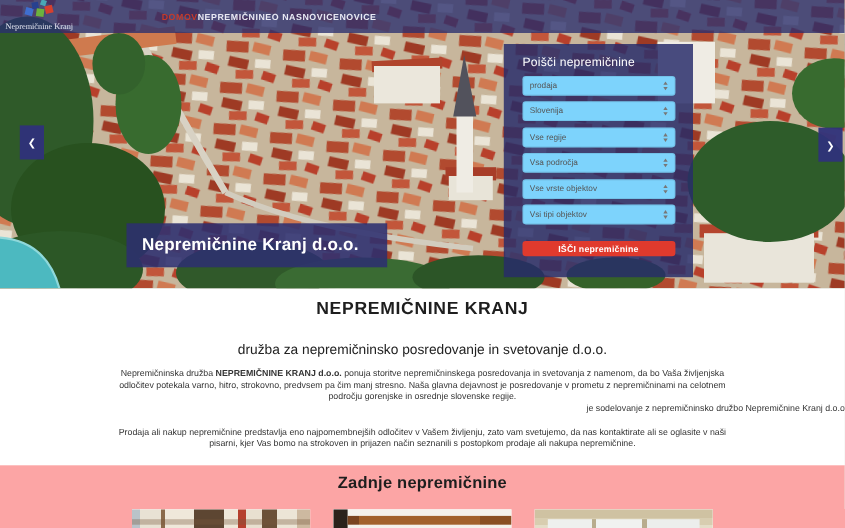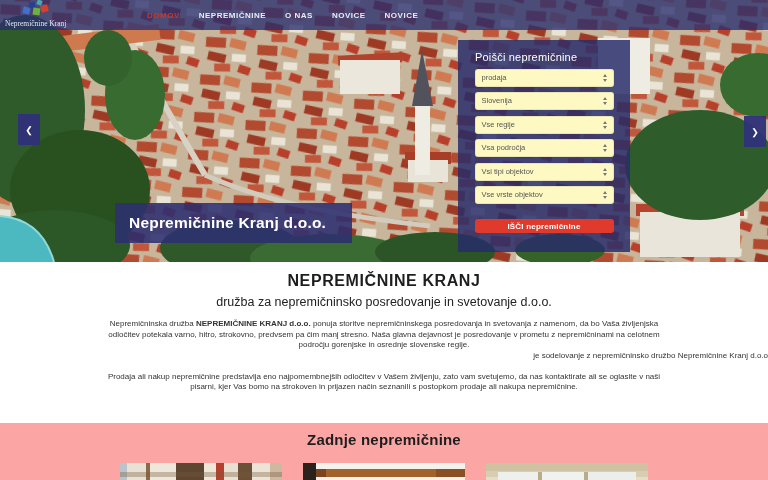--- a/index.html
+++ b/index.html
@@ -16,57 +16,57 @@
     background:rgba(41,46,110,0.78);z-index:5;}
   .logo{position:absolute;left:5px;top:1px;cursor:pointer;}
   .logo-cubes{position:relative;width:30px;height:15px;margin-left:17px;}
   .logo-cubes i{position:absolute;display:block;}
   .cube1{left:1px;top:6px;width:7px;height:7px;background:#3f6fd0;transform:rotate(14deg);}
   .cube2{left:7px;top:1px;width:6px;height:6px;background:#27408f;transform:rotate(-10deg);}
   .cube3{left:11px;top:7px;width:7px;height:7px;background:#6cb23e;transform:rotate(8deg);}
   .cube4{left:19px;top:4px;width:7px;height:7px;background:#d6402e;transform:rotate(-14deg);}
   .cube5{left:15px;top:-1px;width:5px;height:5px;background:#49a7b5;transform:rotate(20deg);}
   .logo-text{font-family:"Liberation Serif",serif;font-size:7.5px;color:#e3e5f0;margin-top:3px;white-space:nowrap;}
-  .nav{position:absolute;left:147px;top:0;height:30px;display:flex;align-items:center;gap:19px;}
+  .nav{position:absolute;left:147px;top:0;height:30px;display:flex;align-items:center;}
   .nav a{font-size:8px;font-weight:bold;letter-spacing:.5px;color:#e9eaf4;text-decoration:none;cursor:pointer;}
   .nav a.active{color:#c43a2b;}
 
   
   .arrow{position:absolute;width:22px;height:31px;background:rgba(47,50,122,0.95);
     color:#fff;display:flex;align-items:center;justify-content:center;
     font-size:9px;z-index:4;cursor:pointer;}
   .arrow.prev{left:18px;top:114px;}
   .arrow.next{left:744px;top:116px;}
 
   
   .hero-title{position:absolute;left:115px;top:203px;width:237px;height:40px;
     background:rgba(44,47,112,0.88);color:#fff;font-size:15.5px;font-weight:bold;
     display:flex;align-items:center;padding-left:14px;box-sizing:border-box;z-index:3;letter-spacing:.2px;}
 
   
   .search-panel{position:absolute;left:458px;top:40px;width:172px;height:212px;
     background:rgba(39,44,106,0.84);z-index:4;box-sizing:border-box;}
   .search-title{color:#fff;font-size:11px;font-weight:normal;margin:11px 0 0 17px;letter-spacing:.2px;}
-  .sel{position:relative;width:139px;height:18px;background:#fef9c3;border-radius:3px;
+  .sel{position:relative;width:139px;height:18px;background:#7dd3fc;border-radius:3px;
     margin:5.5px auto 0;cursor:pointer;box-shadow:0 0 0 1px rgba(0,0,0,0.08) inset;}
   .sel:first-of-type{margin-top:7px;}
   .sel .val{display:block;font-size:7.5px;color:#555;line-height:18px;padding-left:7px;
     overflow:hidden;white-space:nowrap;}
   .caret{position:absolute;right:6px;top:5px;width:5px;height:8px;}
   .caret b,.caret s{position:absolute;left:0;width:0;height:0;border-left:2.5px solid transparent;border-right:2.5px solid transparent;}
   .caret b{top:0;border-bottom:3px solid #777;}
   .caret s{bottom:0;border-top:3px solid #777;}
   .search-btn{display:block;width:139px;height:14px;margin:15px auto 0;background:#e03a2d;
     color:#fff;font-size:8px;font-weight:bold;border:none;border-radius:3px;cursor:pointer;
     font-family:"Liberation Sans",sans-serif;letter-spacing:.2px;}
 
   
   .about{height:161px;text-align:center;background:#fff;box-sizing:border-box;padding-top:10px;}
   .about h1{margin:0;font-size:16px;letter-spacing:.6px;color:#1e1e1e;}
-  .about .subtitle{margin:4px 0 0;font-size:12.5px;color:#222;}
+  .about .subtitle{margin:20px 0 0;font-size:12.5px;color:#222;}
   .about p{color:#333;font-size:8px;line-height:1.3;margin:0 auto;}
   .p1{width:552px;margin-top:9px !important;}
   .hl-title{margin-top:10px !important;font-weight:bold;color:#1e1e1e;}
   .hl-sub{margin-top:1px !important;text-align:right;}
   .p2{width:560px;margin-top:10px !important;}
 
   
   .listings{height:57px;background:#fca5a5;text-align:center;box-sizing:border-box;padding-top:8px;}
   .listings h2{margin:0 0 15px;font-size:15px;color:#1e1e1e;letter-spacing:.2px;}
   .cards{display:flex;justify-content:center;gap:21px;}
@@ -196,28 +196,28 @@
           </span>
       </div>
       <div class="sel">
         <span class="val">Vsa področja</span>
         <span class="caret">
             <b></b>
             <s></s>
           </span>
       </div>
       <div class="sel">
+        <span class="val">Vse vrste objektov</span>
+        <span class="caret">
+            <b></b>
+            <s></s>
+          </span>
+      </div>
+      <div class="sel">
         <span class="val">Vsi tipi objektov</span>
-        <span class="caret">
-            <b></b>
-            <s></s>
-          </span>
-      </div>
-      <div class="sel">
-        <span class="val">Vse vrste objektov</span>
         <span class="caret">
             <b></b>
             <s></s>
           </span>
       </div>
 
       <button class="search-btn">IŠČI nepremičnine</button>
     </aside>
   </section>
 

